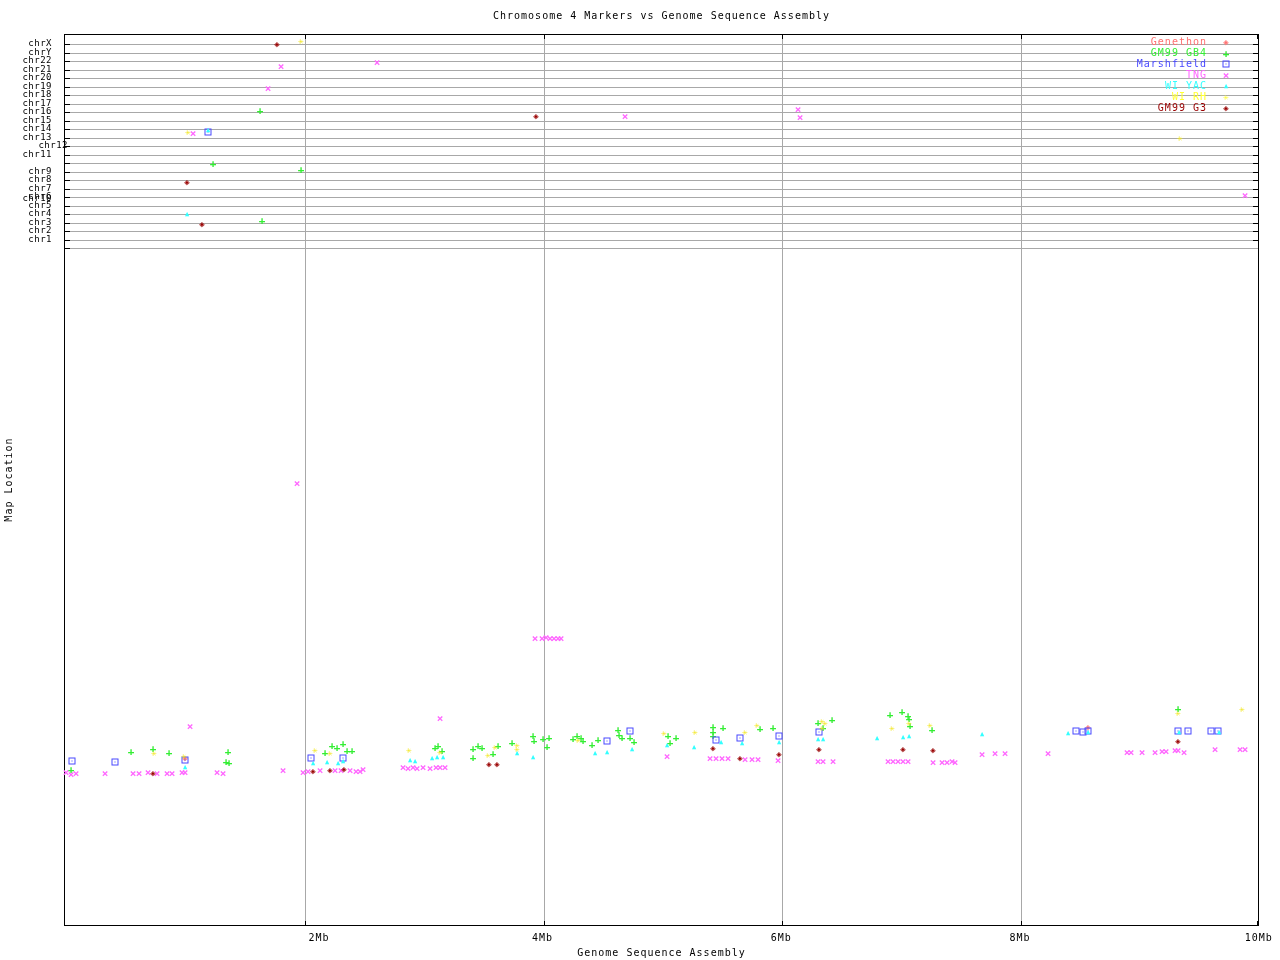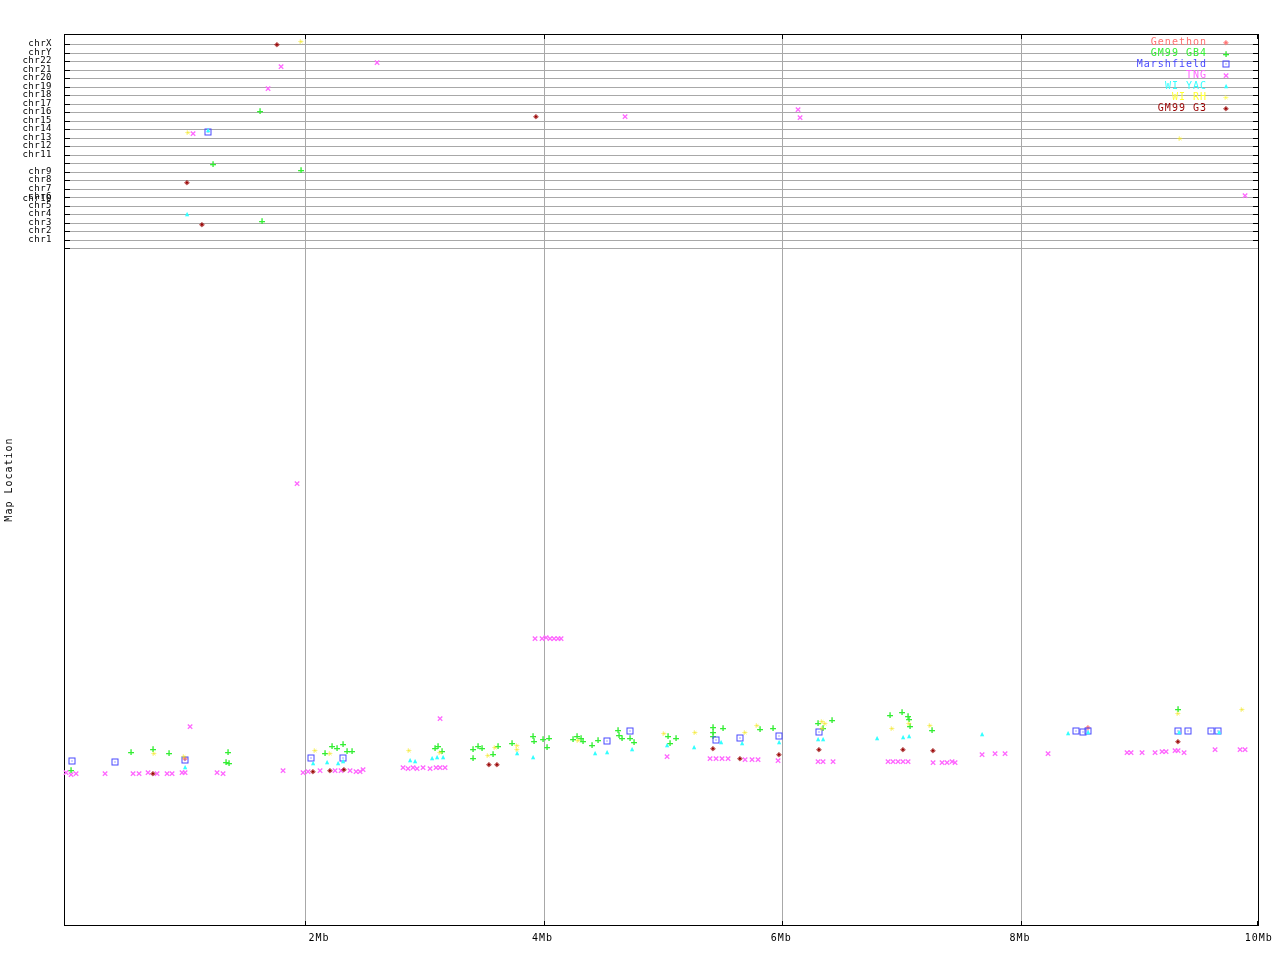--- a/index.html
+++ b/index.html
@@ -54,20 +54,21 @@
   }
   .sym-marsh::after {
     content:""; position:absolute; left:2px; top:2px; width:1px; height:1px;
     background:currentColor;
   }
 </style>
 </head>
 <body>
 
 <div class="chart">
+  <div class="title">Chromosome 4 Markers vs Genome Sequence Assembly</div>
 
   <div class="y-axis-title">Map Location</div>
 
   <div class="plot" id="plot">
       <div class="hgrid" style="top: 9px;"></div>
       <div class="tick left" style="top: 9px;"></div>
       <div class="tick right" style="top: 9px;"></div>
       <div class="hgrid" style="top: 17.513px;"></div>
       <div class="tick left" style="top: 17.513px;"></div>
       <div class="tick right" style="top: 17.513px;"></div>
@@ -161,41 +162,42 @@
       <div class="row-label" style="top: 56.026px; left: 0px;">chr22</div>
       <div class="row-label" style="top: 64.539px; left: 0px;">chr21</div>
       <div class="row-label" style="top: 73.052px; left: 0px;">chr20</div>
       <div class="row-label" style="top: 81.565px; left: 0px;">chr19</div>
       <div class="row-label" style="top: 90.078px; left: 0px;">chr18</div>
       <div class="row-label" style="top: 98.591px; left: 0px;">chr17</div>
       <div class="row-label" style="top: 107.104px; left: 0px;">chr16</div>
       <div class="row-label" style="top: 115.617px; left: 0px;">chr15</div>
       <div class="row-label" style="top: 124.13px; left: 0px;">chr14</div>
       <div class="row-label" style="top: 132.643px; left: 0px;">chr13</div>
-      <div class="row-label" style="top: 141.156px; left: 0px;">chr12</div>
+      <div class="row-label" style="top: 141.156px; left: 0px; padding-left: 16px;">chr12</div>
       <div class="row-label" style="top: 149.669px; left: 0px;">chr11</div>
       <div class="row-label" style="top: 158.182px; left: 0px; margin-top: 36px;">chr10</div>
       <div class="row-label" style="top: 166.695px; left: 0px;">chr9</div>
       <div class="row-label" style="top: 175.208px; left: 0px;">chr8</div>
       <div class="row-label" style="top: 183.721px; left: 0px;">chr7</div>
       <div class="row-label" style="top: 192.234px; left: 0px;">chr6</div>
       <div class="row-label" style="top: 200.747px; left: 0px;">chr5</div>
       <div class="row-label" style="top: 209.26px; left: 0px;">chr4</div>
       <div class="row-label" style="top: 217.773px; left: 0px;">chr3</div>
       <div class="row-label" style="top: 226.286px; left: 0px;">chr2</div>
       <div class="row-label" style="top: 234.799px; left: 0px;">chr1</div>
     </div>
   <div id="x-tick-labels">
       <div class="x-tick-label" style="left: 319px;">2Mb</div>
       <div class="x-tick-label" style="left: 542.5px;">4Mb</div>
       <div class="x-tick-label" style="left: 781.25px;">6Mb</div>
       <div class="x-tick-label" style="left: 1020px;">8Mb</div>
       <div class="x-tick-label" style="left: 1258.75px;">10Mb</div>
     </div>
 
+  <div class="x-axis-title">Genome Sequence Assembly</div>
 
   <div id="legend"><div class="legend-label" style="left: 1087px; top: 37px; color: rgb(255, 112, 112);">Genethon</div><span><div class="pt glyph-diam" style="color: rgb(255, 112, 112); left: 1226px; top: 42px;">◈</div></span><div class="legend-label" style="left: 1087px; top: 48px; color: rgb(51, 238, 51);">GM99 GB4</div><span><div class="pt glyph-plus" style="color: rgb(51, 238, 51); left: 1226px; top: 53px;">+</div></span><div class="legend-label" style="left: 1087px; top: 59px; color: rgb(72, 72, 255);">Marshfield</div><span><div class="sym-marsh" style="color: rgb(72, 72, 255); left: 1226px; top: 64px;"></div></span><div class="legend-label" style="left: 1087px; top: 70px; color: rgb(255, 102, 255);">TNG</div><span><div class="pt glyph-x" style="color: rgb(255, 102, 255); left: 1226px; top: 75px;">×</div></span><div class="legend-label" style="left: 1087px; top: 81px; color: rgb(51, 255, 255);">WI YAC</div><span><div class="pt glyph-tri" style="color: rgb(51, 255, 255); left: 1226px; top: 86px;">▲</div></span><div class="legend-label" style="left: 1087px; top: 92px; color: rgb(255, 255, 51);">WI RH</div><span><div class="pt glyph-ast" style="color: rgb(255, 255, 51); left: 1226px; top: 97px;">✳</div></span><div class="legend-label" style="left: 1087px; top: 103px; color: rgb(153, 0, 0);">GM99 G3</div><span><div class="pt glyph-diam" style="color: rgb(153, 0, 0); left: 1226px; top: 108px;">◈</div></span></div>
 <div class="pt glyph-diam" style="color: rgb(255, 112, 112); left: 185px; top: 758px;">◈</div>
     <div class="pt glyph-diam" style="color: rgb(255, 112, 112); left: 1088px; top: 727px;">◈</div>
     <div class="pt glyph-plus" style="color: rgb(51, 238, 51); left: 260px; top: 110px;">+</div>
     <div class="pt glyph-plus" style="color: rgb(51, 238, 51); left: 213px; top: 163px;">+</div>
     <div class="pt glyph-plus" style="color: rgb(51, 238, 51); left: 301px; top: 169px;">+</div>
     <div class="pt glyph-plus" style="color: rgb(51, 238, 51); left: 262px; top: 220px;">+</div>
     <div class="pt glyph-plus" style="color: rgb(51, 238, 51); left: 71px; top: 769px;">+</div>
     <div class="pt glyph-plus" style="color: rgb(51, 238, 51); left: 131px; top: 751px;">+</div>

